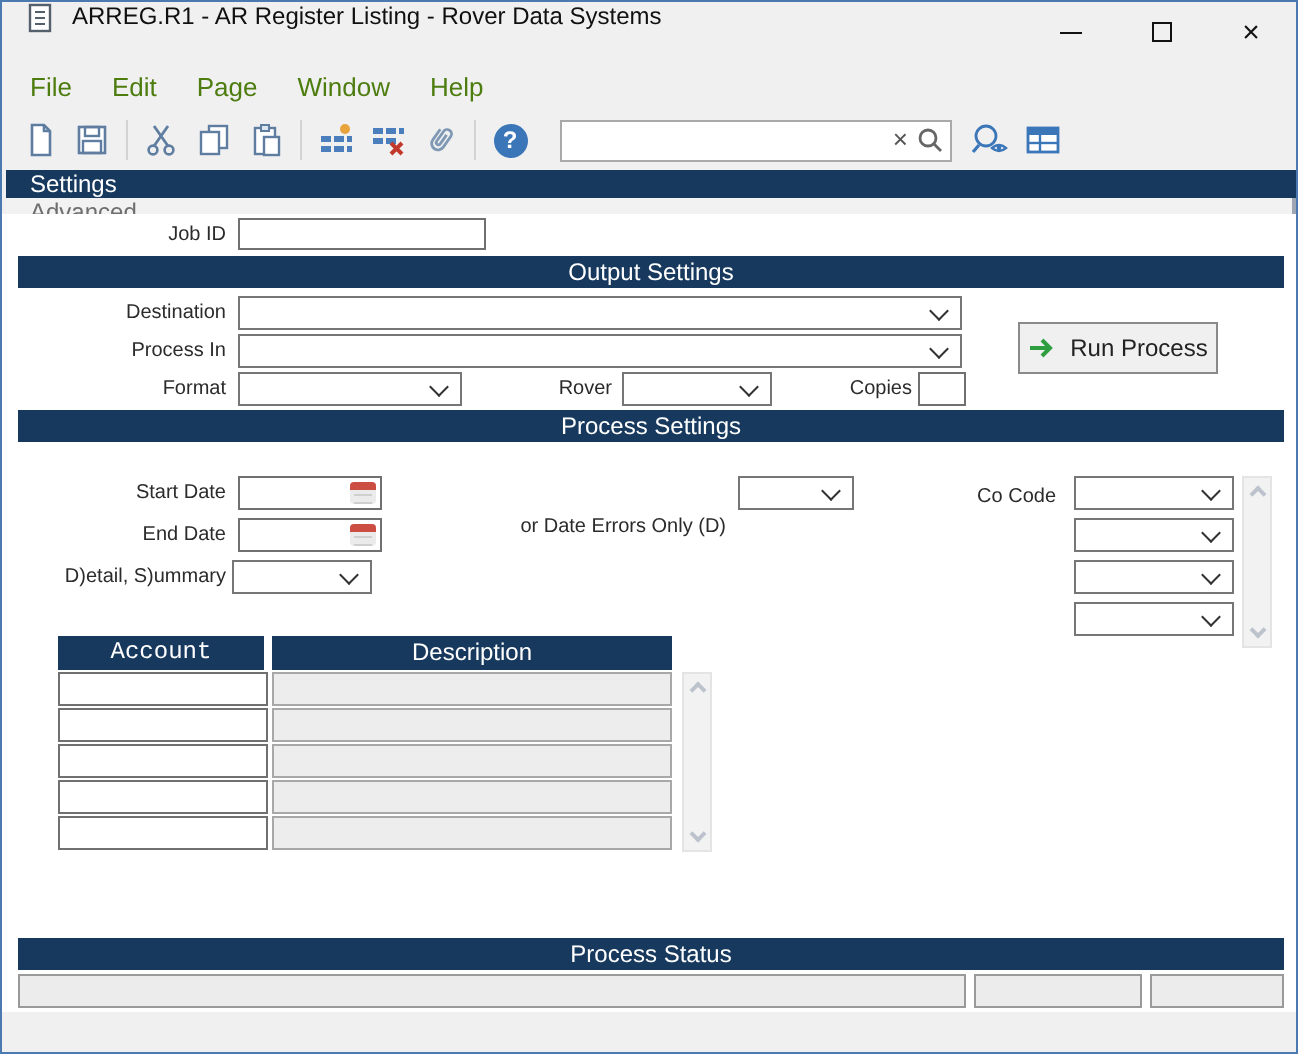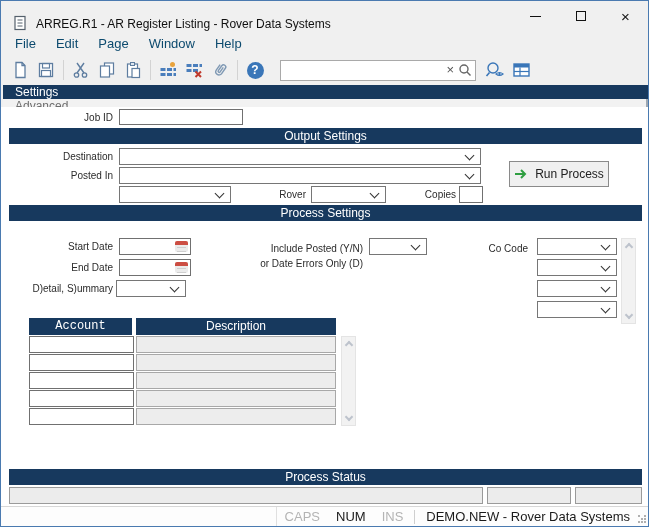--- a/index.html
+++ b/index.html
@@ -2,32 +2,32 @@
 <html><head>
 <meta charset="utf-8">
 <style>
   * { box-sizing: border-box; margin: 0; padding: 0; }
   html,body { width:649px; height:527px; }
   body { font-family: "Liberation Sans", "DejaVu Sans", sans-serif; font-size:12px; color:#2b2b2b; }
 
   .window { position:relative; width:649px; height:527px; background:#f0f0f0; border:1px solid #4a7ab0; overflow:hidden; }
 
   
-  .titlebar { position:absolute; top:0; left:0; right:0; height:30px; background:#f0f0f0; display:flex; align-items:flex-end; }
+  .titlebar { position:absolute; top:0; left:0; right:0; height:30px; background:#f0f0f0; display:flex; align-items:flex-start; }
   .titlebar .appicon { margin-left:11px; width:16px; height:16px; flex:0 0 auto; }
   .titlebar .title { margin-left:8px; font-size:12px; color:#101010; white-space:nowrap; }
   .winbtns { margin-left:auto; display:flex; height:100%; }
   .winbtn { width:45px; height:100%; display:flex; align-items:center; justify-content:center; cursor:default; }
   .min-glyph { width:11px; height:1px; background:#111; display:block; }
   .max-glyph { width:10px; height:10px; border:1px solid #111; display:block; }
   .close-glyph { font-size:15px; line-height:1; color:#111; }
 
   
   .menubar { position:absolute; top:30px; left:0; right:0; height:24px; display:flex; align-items:center; padding-left:4px; }
-  .menu-item { padding:4px 10px; font-size:13px; color:#0c4a6e; cursor:default; }
+  .menu-item { padding:4px 10px; font-size:13px; color:#4d7c0f; cursor:default; }
 
   
   .toolbar { position:absolute; top:54px; left:0; right:0; height:30px; display:flex; align-items:center; padding-left:6px; }
   .tbtn { width:26px; height:24px; display:flex; align-items:center; justify-content:center; cursor:default; }
   .tsep { width:1px; height:20px; background:#d3d3d3; margin:0 4px; }
   .help-icon { width:17px; height:17px; border-radius:50%; background:#3a76b8; color:#fff; font-weight:bold; font-size:12px; display:flex; align-items:center; justify-content:center; }
   .searchwrap { position:relative; margin-left:12px; width:196px; height:21px; }
   .searchwrap input { width:100%; height:100%; border:1px solid #a9a9a9; padding:2px 38px 2px 5px; font-size:12px; font-family:inherit; background:#fff; }
   .search-clear { position:absolute; right:22px; top:2px; color:#555; font-size:13px; cursor:default; }
   .search-mag { position:absolute; right:4px; top:3px; }
@@ -216,23 +216,24 @@
   <div class="content">
 
     <span class="flabel" style="top:2px;">Job ID</span>
     <input class="tinput" style="left: 118px; top: 2px; width: 124px;" value="">
 
     <div class="section-hdr" style="top:21px;">Output Settings</div>
 
     <span class="flabel" style="top:41px;">Destination</span>
     <div class="dd" style="left:118px; top:41px; width:362px;"></div>
 
-    <span class="flabel" style="top:60px;">Posted In</span>
+    <span class="flabel" style="top:60px;">Process In</span>
     <div class="dd" style="left:118px; top:60px; width:362px;"></div>
 
+    <span class="flabel" style="top:79px;">Format</span>
     <div class="dd" style="left:118px; top:79px; width:112px;"></div>
     <span class="flabel" style="left:260px; width:45px; top:79px;">Rover</span>
     <div class="dd" style="left:310px; top:79px; width:75px;"></div>
     <span class="flabel" style="left:410px; width:45px; top:79px;">Copies</span>
     <input class="tinput" style="left: 458px; top: 79px; width: 24px; height: 17px;" value="">
 
     <div class="runbtn">
       <svg width="14" height="12" viewBox="0 0 14 12">
         <path d="M1 6 h9" stroke="#2f9e41" stroke-width="2" fill="none"></path>
         <path d="M7 2 l4 4 -4 4" stroke="#2f9e41" stroke-width="2" fill="none"></path>
@@ -248,21 +249,20 @@
     </div>
 
     <span class="flabel" style="top:152px;padding-left:28px;">End Date</span>
     <div class="dateinput" style="left:118px; top:152px;">
       <span class="cal-icon"></span>
     </div>
 
     <span class="flabel" style="top:173px;">D)etail, S)ummary</span>
     <div class="dd" style="left:115px; top:173px; width:70px;"></div>
 
-    <span class="flabel" style="left:232px; width:130px; top:133px;">Include Posted (Y/N)</span>
     <span class="flabel" style="left:232px; width:130px; top:148px;">or Date Errors Only (D)</span>
     <div class="dd" style="left:368px; top:131px; width:58px;"></div>
 
     <span class="flabel" style="left:470px; width:57px; top:133px;">Co Code</span>
     <div class="dd" style="left:536px; top:131px; width:80px;"></div>
     <div class="dd" style="left:536px; top:152px; width:80px;"></div>
     <div class="dd" style="left:536px; top:173px; width:80px;"></div>
     <div class="dd" style="left:536px; top:194px; width:80px;"></div>
     <div class="vscroll" style="left:620px; top:131px; height:86px;">
       <span class="chev up"></span>
@@ -287,23 +287,14 @@
       <span class="chev up"></span>
       <span class="chev down"></span>
     </div>
 
     <div class="section-hdr" style="top:362px;">Process Status</div>
     <div class="status-cell" style="left:8px; top:380px; width:474px;"></div>
     <div class="status-cell" style="left:486px; top:380px; width:84px;"></div>
     <div class="status-cell" style="left:574px; top:380px; width:67px;"></div>
   </div>
 
-  <div class="statusbar">
-    <div class="sb-left"></div>
-    <span class="sb-flag off">CAPS</span>
-    <span class="sb-flag on">NUM</span>
-    <span class="sb-flag off">INS</span>
-    <span class="sb-sep"></span>
-    <span class="sb-session">DEMO.NEW - Rover Data Systems</span>
-    <span class="grip"></span>
-  </div>
 
 </div>
 
 </body></html>

